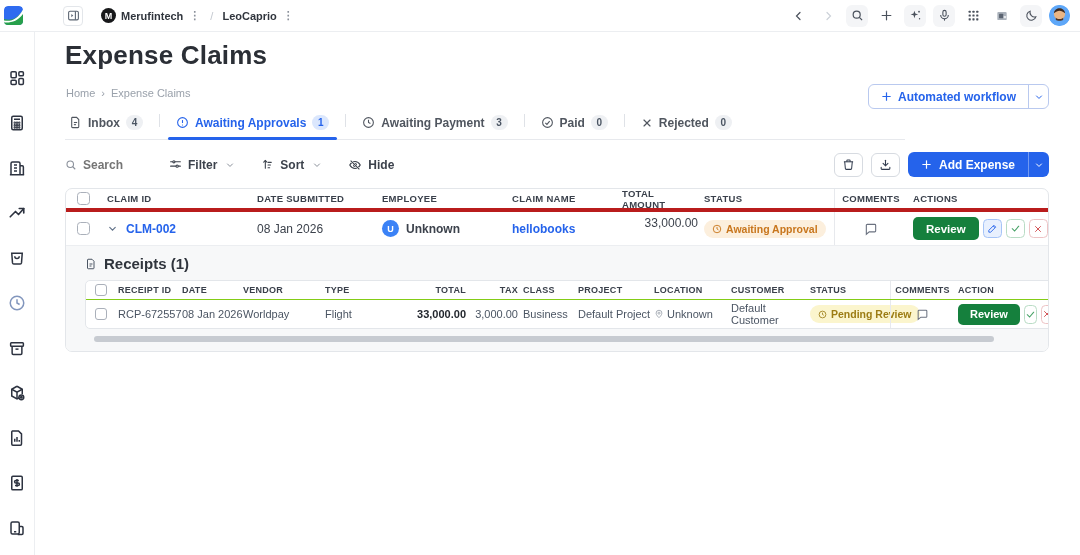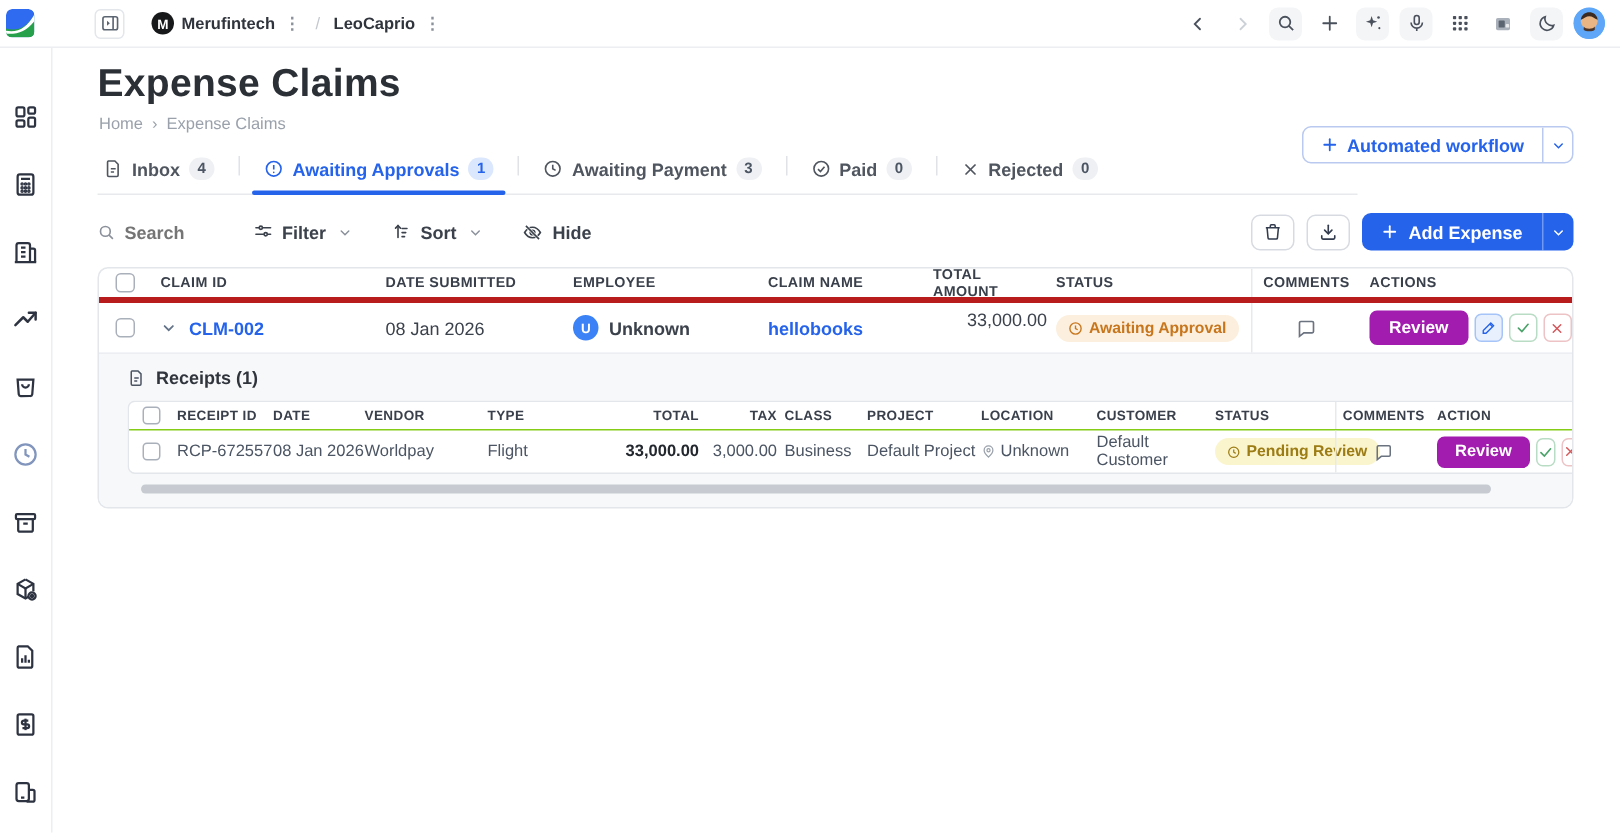--- a/index.html
+++ b/index.html
@@ -28,21 +28,21 @@
   
   .sidebar { position:absolute; top:32px; left:0; width:35px; height:523px; background:#fff;
     border-right:1px solid #eceef1; display:flex; flex-direction:column; align-items:center;
     padding-top:37px; gap:27px; z-index:10; }
   .sb-ic { width:18px; height:18px; color:#2d3340; display:flex; align-items:center; justify-content:center; }
   .sb-ic.muted { color:#8296bd; }
 
   
   .main { position:absolute; top:32px; left:35px; width:1045px; height:523px; }
   .pg-title { margin:8px 0 0 30px; font-size:26px; font-weight:700; color:#2b2f36; letter-spacing:.2px; }
-  .crumbs { margin:6px 0 0 31px; font-size:11px; color:#9aa1ab; display:flex; gap:6px; align-items:center; }
+  .crumbs { margin:16px 0 0 31px; font-size:11px; color:#9aa1ab; display:flex; gap:6px; align-items:center; }
 
   
   .tabs { margin:12px 0 0 30px; width:840px; display:flex; align-items:flex-end; gap:12px;
     border-bottom:1px solid #e7e9ed; }
   .tab { display:flex; align-items:center; gap:6px; font-size:12px; font-weight:600; color:#50565f;
     padding:4px 4px 9px 4px; position:relative; white-space:nowrap; }
   .tab .cnt { min-width:17px; height:15px; padding:0 5px; border-radius:8px; background:#eef0f3;
     color:#4b5563; font-size:10px; font-weight:700; display:inline-flex; align-items:center; justify-content:center; }
   .tab.active { color:#2563eb; }
   .tab.active .cnt { background:#dbe7fd; color:#2563eb; }
@@ -85,31 +85,31 @@
   .c-act   { flex:1 1 auto; padding-left:6px; gap:4px; }
   .cb { width:13px; height:13px; border:1.5px solid #aab0ba; border-radius:3.5px; background:#fff; }
   .link { color:#2563eb; font-weight:700; }
   .emp-av { width:17px; height:17px; border-radius:50%; background:#3b82f6; color:#fff; font-size:9px; font-weight:700;
     display:flex; align-items:center; justify-content:center; }
   .amount-top { align-self:flex-start; padding-top:4px; }
   .badge { display:inline-flex; align-items:center; gap:4px; border-radius:10px; padding:3px 8px;
     font-size:10.5px; font-weight:600; white-space:nowrap; }
   .badge.orange { background:#fcefdd; color:#c8761d; }
   .badge.yellow { background:#fbf5cd; color:#9c7c14; }
-  .review-btn { background:#a21caf; color:#fff; border:none; border-radius:5px; height:23px; padding:0 13px;
+  .review-btn { background:#15803d; color:#fff; border:none; border-radius:5px; height:23px; padding:0 13px;
     font-size:11.5px; font-weight:700; font-family:"Liberation Sans",sans-serif; }
   .mini-btn { width:19px; height:19px; border-radius:4.5px; display:flex; align-items:center; justify-content:center; background:#fff; }
   .mini-edit  { background:#e8f0fe; border:1px solid #a6c4f7; color:#2563eb; }
   .mini-check { border:1px solid #b9dcc5; color:#49a368; }
   .mini-x     { border:1px solid #edc3c5; color:#d4575a; }
   .comm-ic { color:#6b7280; }
 
   
   .receipts { background:#f7f8f9; padding:7px 0 9px 19px; border-top:1px solid #eceef1; }
-  .r-head { display:flex; align-items:center; gap:7px; font-size:12px; font-weight:700; color:#30353d; margin:2px 0 8px 0; }
+  .r-head { display:flex; align-items:center; gap:7px; font-size:15px; font-weight:700; color:#30353d; margin:2px 0 8px 0; }
   .r-clip { width:964px; overflow:hidden; }
   .rtbl { width:977px; background:#fff; border:1px solid #e3e6ea; border-radius:5px 0 0 5px; }
   .rthead, .rtrow { display:flex; align-items:center; }
   .rthead { height:19px; border-bottom:1px solid #84cc16; font-size:9px; font-weight:700; color:#3a404b; letter-spacing:.03em; }
   .rtrow { height:28px; font-size:11px; color:#4b5563; }
   .rc { flex:none; display:flex; align-items:center; }
   .rc-check { width:32px; padding-left:9px; }
   .rc-id    { width:64px; }
   .rc-date  { width:61px; }
   .rc-vendor{ width:82px; }

